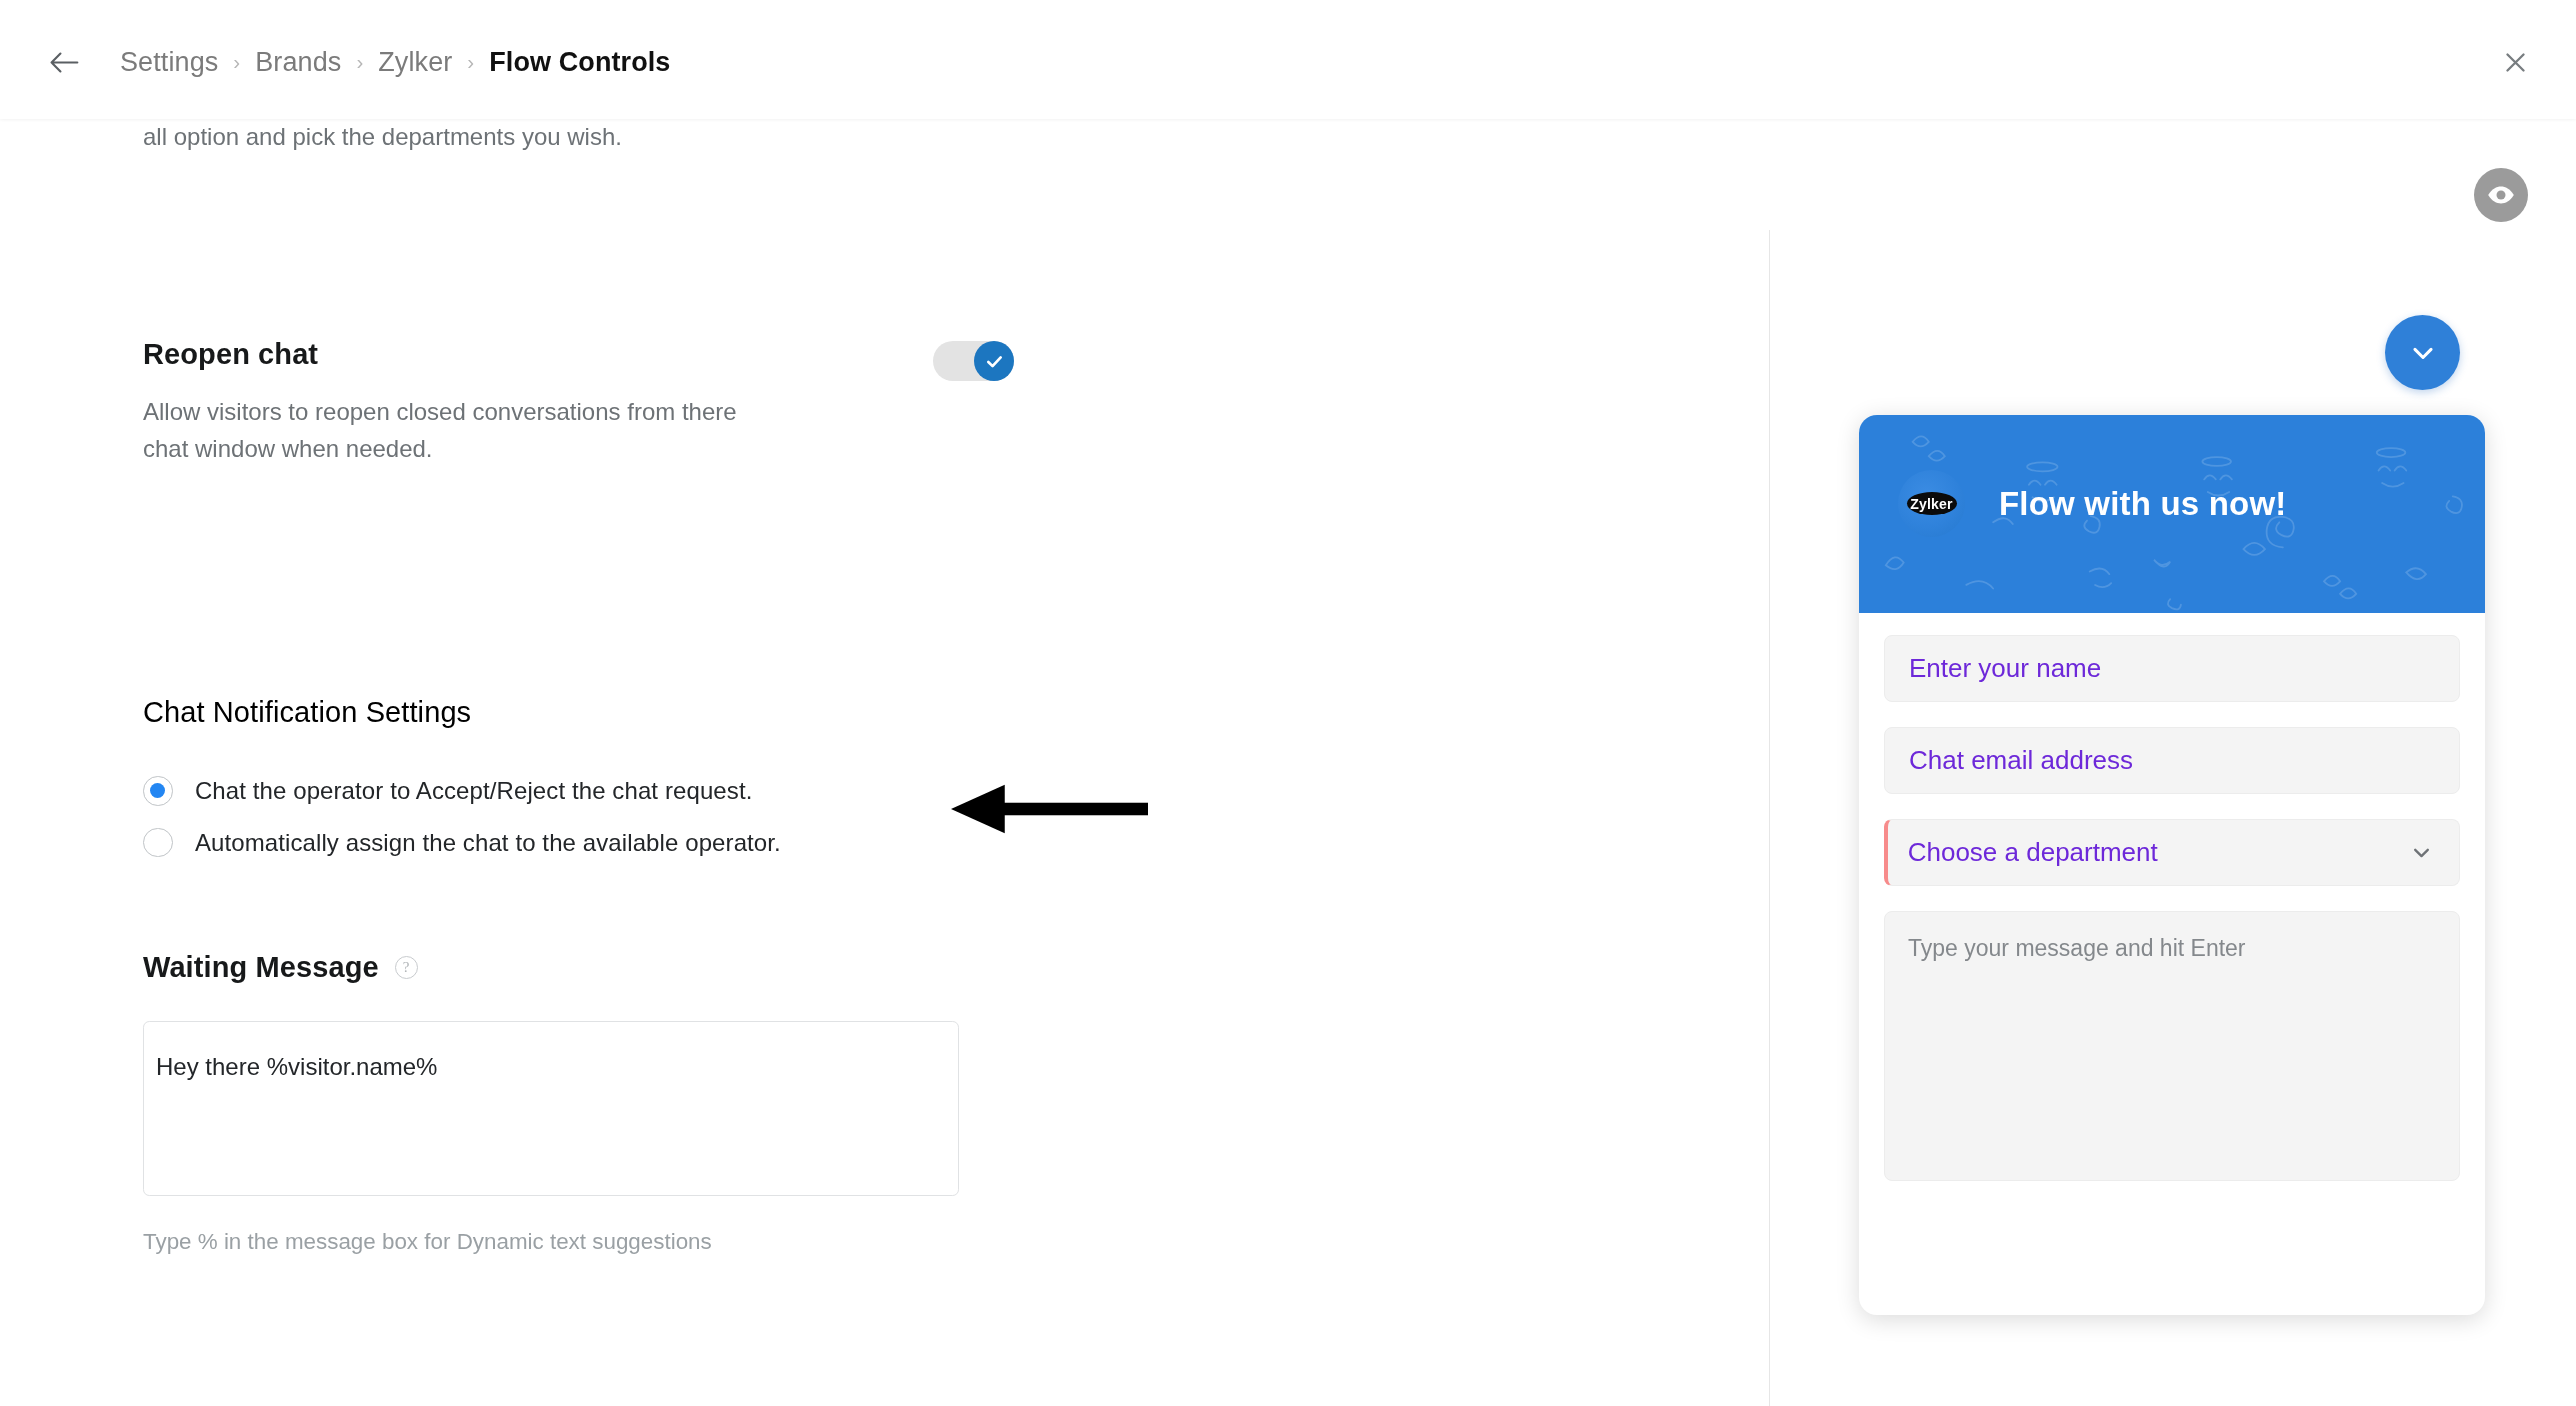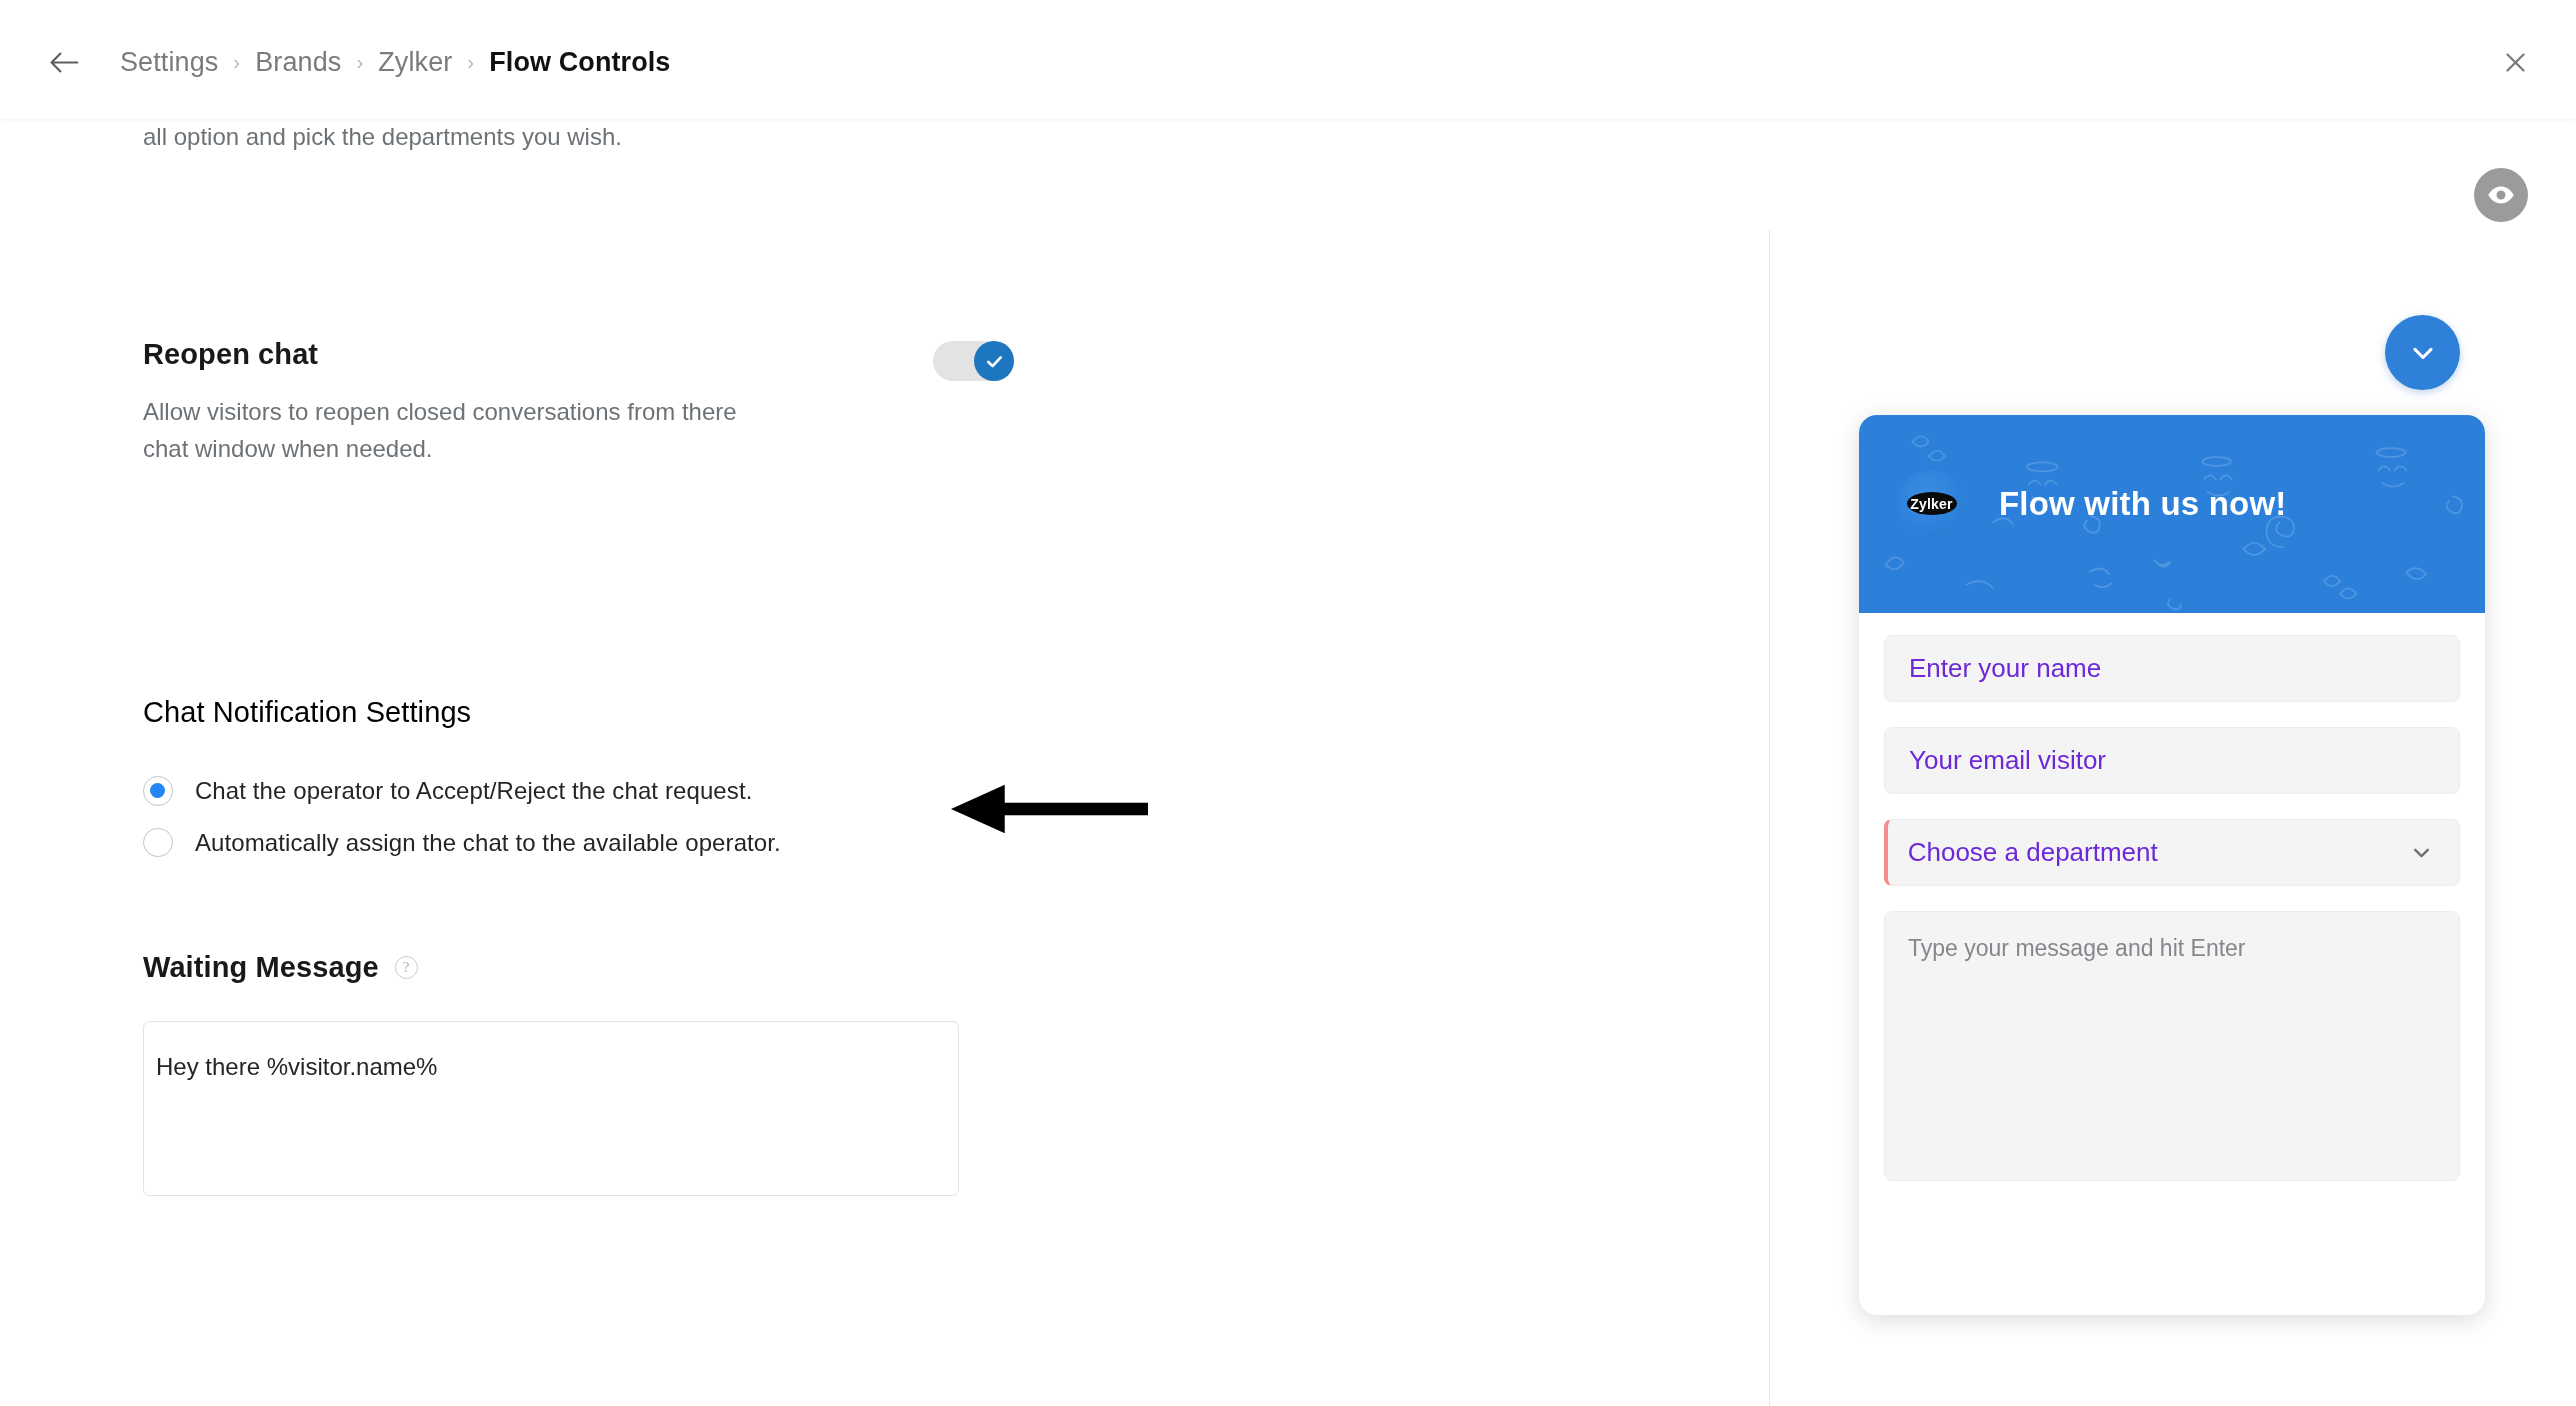--- a/index.html
+++ b/index.html
@@ -466,20 +466,21 @@
       <path d="M0 29 L60 2 L60 56 Z" fill="#000000"></path>
       <rect x="56" y="22" width="164" height="14" fill="#000000"></rect>
     </svg>
 
     <div class="waiting-msg">
       <div class="label-row">
         <h3>Waiting Message</h3>
         <span class="help-icon">?</span>
       </div>
       <div class="msg-box">Hey there %visitor.name%</div>
+      <div class="msg-hint">Type % in the message box for Dynamic text suggestions</div>
     </div>
 
   </div>
 
   <div class="divider"></div>
 
   <div class="eye-btn">
     <svg width="30" height="30" viewBox="0 0 34 34">
       <path d="M2.5 17 C7 10 11.8 7.4 17 7.4 C22.2 7.4 27 10 31.5 17 C27 24 22.2 26.6 17 26.6 C11.8 26.6 7 24 2.5 17 Z" fill="#ffffff"></path>
       <circle cx="17" cy="17" r="5.1" fill="#9b9b9b"></circle>
@@ -526,21 +527,21 @@
         <div class="brand-avatar">
           <div class="brand-logo">Zylker</div>
         </div>
         <div class="widget-title">Flow with us now!</div>
       </div>
     </div>
 
     <div class="widget-body">
       <div class="w-field">Enter your name</div>
 
-      <div class="w-field">Your email visitor</div>
+      <div class="w-field">Chat email address</div>
 
       <div class="w-field select">
         <span>Choose a department</span>
         <svg width="27" height="27" viewBox="0 0 30 30">
           <path d="M8 12 L15 19 L22 12" stroke="#6e7276" stroke-width="2.6" fill="none" stroke-linecap="round" stroke-linejoin="round"></path>
         </svg>
       </div>
 
       <div class="w-textarea">Type your message and hit Enter</div>
     </div>

